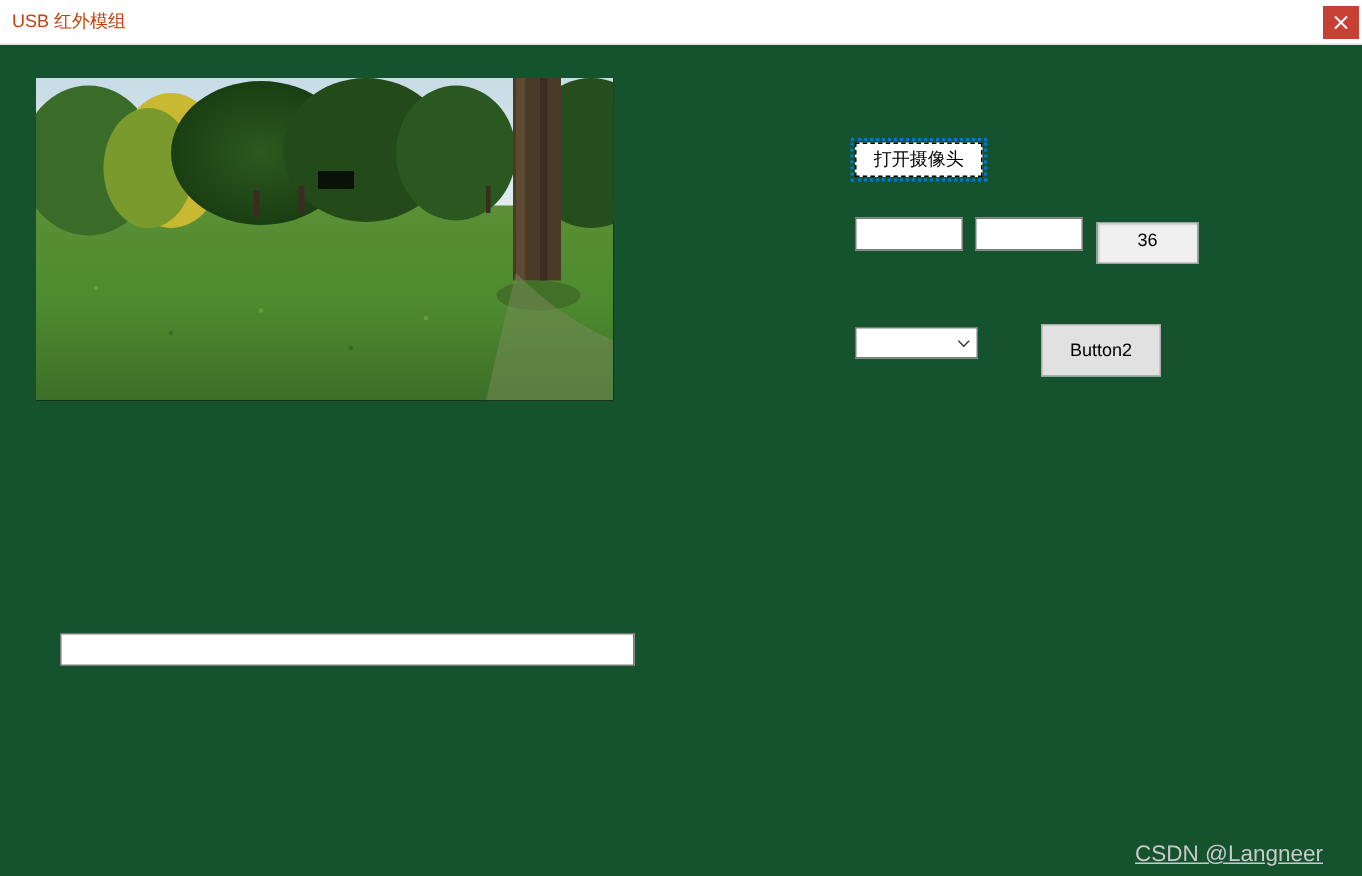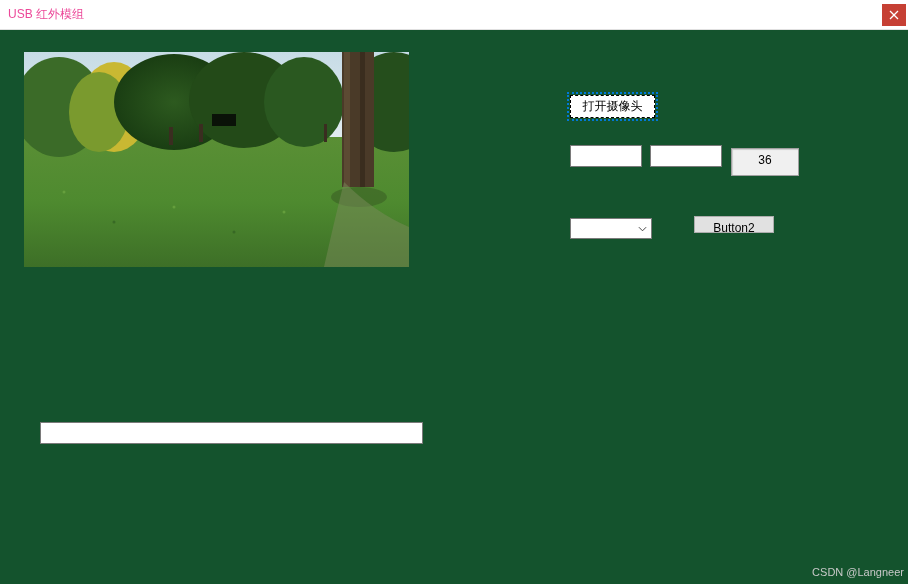--- a/index.html
+++ b/index.html
@@ -20,21 +20,21 @@
       height: 30px;
       background: #ffffff;
       display: flex;
       align-items: center;
       justify-content: space-between;
       padding-left: 8px;
       border-bottom: 1px solid #e0e0e0;
     }
     .titlebar-title {
       font-size: 12px;
-      color: #ec4899;
+      color: #c2410c;
     }
     .close-btn {
       width: 24px;
       height: 22px;
       background: #c64034;
       color: #fff;
       display: flex;
       align-items: center;
       justify-content: center;
       cursor: pointer;
@@ -131,47 +131,48 @@
     }
     .combobox-arrow svg {
       width: 9px;
       height: 6px;
     }
     .button2 {
       position: absolute;
       left: 694px;
       top: 186px;
       width: 80px;
-      height: 17px;
+      height: 35px;
       background: #e1e1e1;
       border: 1px solid #adadad;
       font-size: 12px;
       cursor: pointer;
       text-align: center;
       line-height: 23px;
     }
     .status-box {
       position: absolute;
       left: 40px;
       top: 392px;
       width: 383px;
       height: 22px;
       background: #fff;
       border: 1px solid #7a7a7a;
       font-size: 12px;
       padding: 2px 4px;
     }
     .watermark {
       position: absolute;
-      right: 4px;
+      right: 26px;
       bottom: 6px;
       color: #c9c9c9;
-      font-size: 11px;
+      font-size: 15px;
       font-family: Arial, sans-serif;
       pointer-events: none;
+      text-decoration: underline;
     }
   </style>
 </head>
 <body>
 
 <div class="titlebar">
   <span class="titlebar-title">USB 红外模组</span>
   <div class="close-btn">
     <svg width="10" height="10" viewBox="0 0 10 10">
       <line x1="1" y1="1" x2="9" y2="9" stroke="#fff" stroke-width="1.3"></line>

